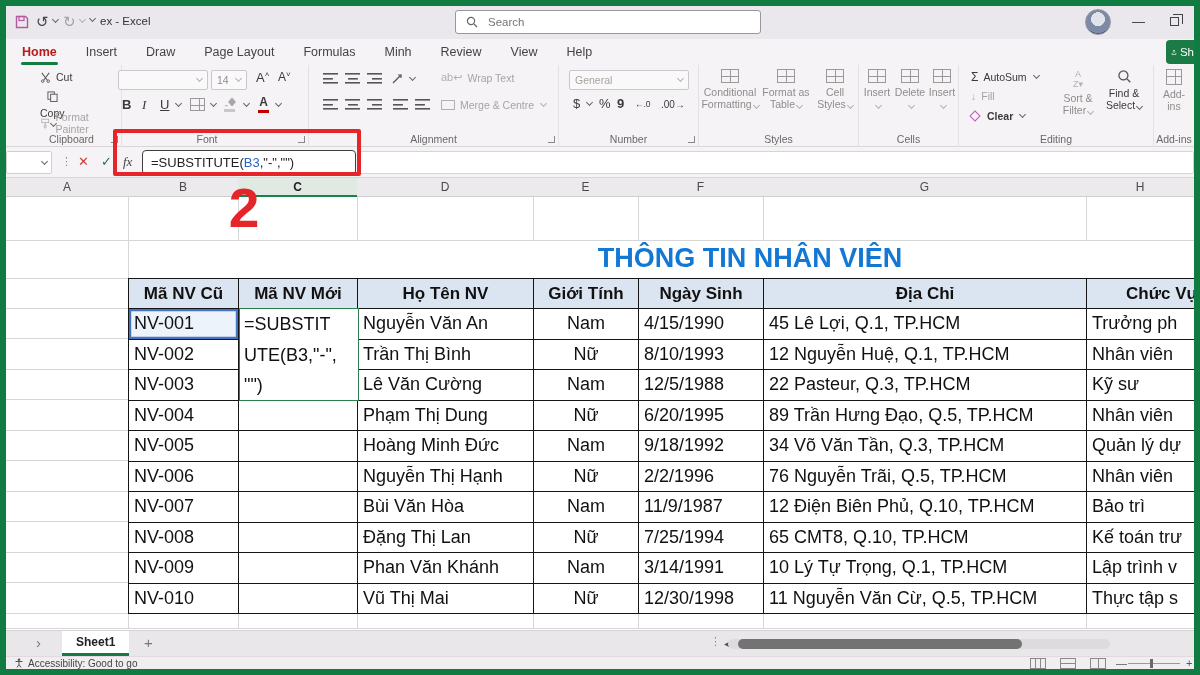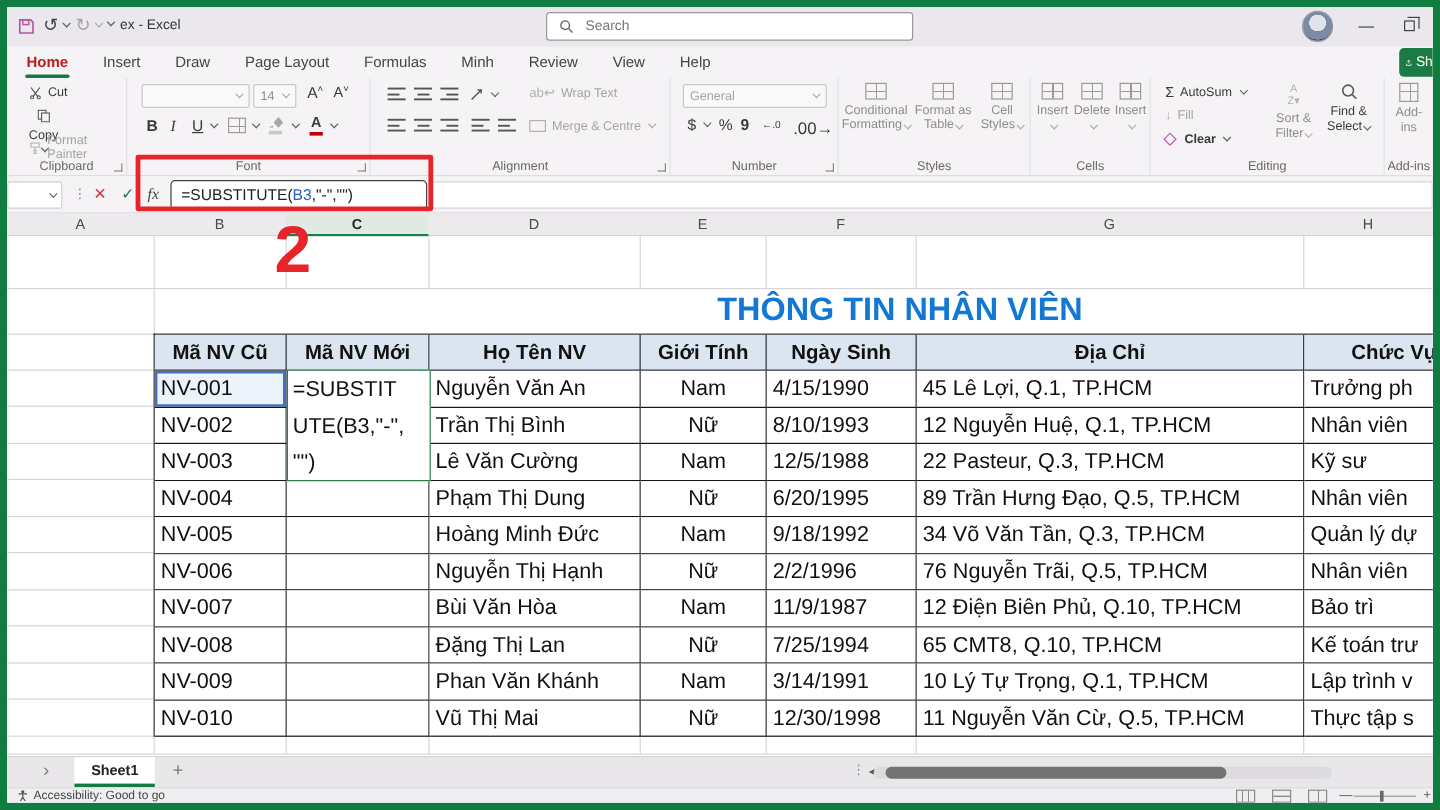--- a/index.html
+++ b/index.html
@@ -127,21 +127,21 @@
     <span class="rtab">Page Layout</span>
     <span class="rtab">Formulas</span>
     <span class="rtab">Minh</span>
     <span class="rtab">Review</span>
     <span class="rtab">View</span>
     <span class="rtab">Help</span>
   </div>
 
   <div class="abs ribbon">
 
-    <div class="rgroup" style="left:0;width:100px;">
+    <div class="rgroup" style="left:16px;width:100px;">
       <div class="ritem abs" style="left:18px;top:6px;">
         <svg width="11" height="11" viewBox="0 0 12 12">
             <path d="M2 1l6 8M10 1L4 9" stroke="#555" stroke-width="1.1"></path>
             <circle cx="3" cy="10" r="1.4" fill="none" stroke="#555"></circle>
             <circle cx="9" cy="10" r="1.4" fill="none" stroke="#555"></circle>
           </svg>
         <span>Cut</span>
       </div>
       <div class="ritem abs" style="left:18px;top:26px;flex-direction:column;">
         <svg width="11" height="11" viewBox="0 0 12 12">
@@ -225,21 +225,21 @@
     <div class="rgroup" style="left:553px;width:140px;">
       <div class="combo abs" style="left:10px;top:5px;width:120px;">
           <span>General</span>
           <span class="chv g"></span>
         </div>
       <span class="abs" style="left:14px;top:31px;font-size:13px;">$</span>
       <span class="abs chv" style="left:26px;top:38px;"></span>
       <span class="abs" style="left:40px;top:31px;font-size:13px;">%</span>
       <span class="abs" style="left:58px;top:31px;font-size:13px;font-weight:bold;">9</span>
       <span class="abs" style="left:76px;top:34px;font-size:8.5px;">←.0</span>
-      <span class="abs" style="left:102px;top:34px;font-size:14px;">.00→</span>
+      <span class="abs" style="left:102px;top:34px;font-size:10px;">.00→</span>
       <div class="glabel">Number</div>
       <span class="launcher"></span>
     </div>
 
     <div class="rgroup" style="left:693px;width:160px;">
       <div class="bigbtn" style="left:2px;width:58px;">
         <div class="ic-wrap">
             <span class="grid-ic"></span>
           </div>
         <span>Conditional Formatting</span><span class="chv g"></span>

